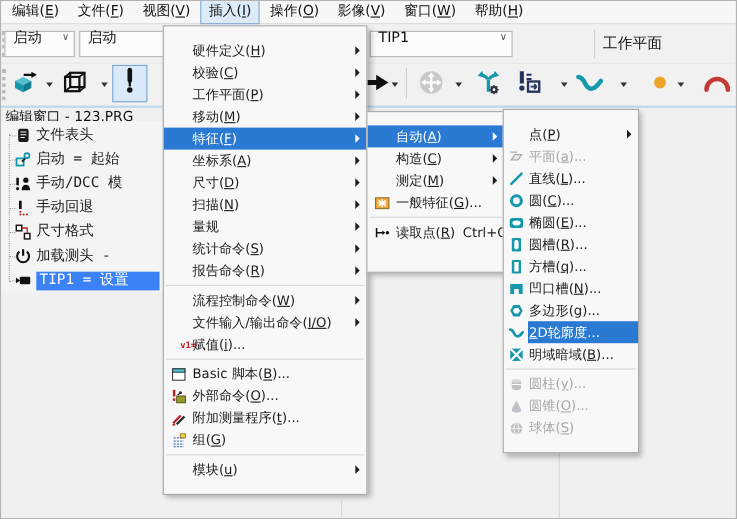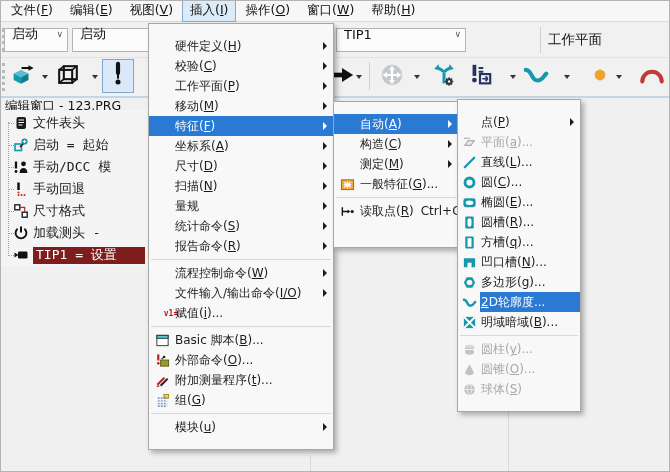--- a/index.html
+++ b/index.html
@@ -36,21 +36,21 @@
   
   #edtitle{position:absolute;left:5px;top:98px;font-size:12.5px;color:#111;}
   #tree{position:absolute;left:0;top:110px;width:320px;height:156px;background:#f4f4f4;}
   .tline{position:absolute;left:8px;top:12px;height:134px;border-left:1px dotted #9f9f9f;}
   .trow{position:absolute;left:0;height:22px;width:100%;}
   .stub{position:absolute;left:8px;width:6px;border-top:1px dotted #9f9f9f;top:11px;}
   .ticon{position:absolute;left:13px;top:3px;width:16px;height:16px;}
   .ticon svg{width:16px;height:16px;}
   .ttext{position:absolute;left:33px;top:3px;font-family:"DejaVu Sans Mono","Liberation Mono",monospace;
          font-size:13px;color:#1c1c1c;white-space:nowrap;line-height:16px;}
-  .ttext.sel{background:#7f1d1d;color:#fff;padding:0 28px 1px 3px;}
+  .ttext.sel{background:#3b82f6;color:#fff;padding:0 28px 1px 3px;}
 
   
   .menu{position:absolute;background:#f8f8f8;border:1px solid #a7a7a7;
         box-shadow:3px 3px 5px rgba(0,0,0,.28);padding:12px 0;box-sizing:border-box;overflow:hidden;}
   .mi{height:20px;display:flex;align-items:center;font-size:12px;color:#1c1c1c;padding-right:3px;white-space:nowrap;}
   .mi .ic{width:26px;min-width:26px;display:flex;justify-content:center;align-items:center;}
   .m3 .mi .ic{width:23px;min-width:23px;}
   .mi .ic svg{width:15px;height:15px;}
   .mi .lb{display:flex;align-items:center;}
   .mi u{text-decoration:underline;}
@@ -64,25 +64,26 @@
   .msep{height:1px;background:#d8d8d8;margin:3px 2px;}
   .vtxt{font-size:8px;font-weight:bold;color:#c11;font-family:"DejaVu Sans Mono",monospace;margin-left:18px;}
 
   .vdiv{position:absolute;width:1px;background:#d8d8d8;}
 </style>
 </head>
 <body>
 
 <div id="screen">
   <div id="menubar">
+      <div class="mb"><span class="lb"><span>编辑</span>(<u>E</u>)</span></div>
       <div class="mb"><span class="lb"><span>文件</span>(<u>F</u>)</span></div>
-      <div class="mb"><span class="lb"><span>编辑</span>(<u>E</u>)</span></div>
       <div class="mb"><span class="lb"><span>视图</span>(<u>V</u>)</span></div>
       <div class="mb open"><span class="lb"><span>插入</span>(<u>I</u>)</span></div>
       <div class="mb"><span class="lb"><span>操作</span>(<u>O</u>)</span></div>
+      <div class="mb"><span class="lb"><span>影像</span>(<u>V</u>)</span></div>
       <div class="mb"><span class="lb"><span>窗口</span>(<u>W</u>)</span></div>
       <div class="mb"><span class="lb"><span>帮助</span>(<u>H</u>)</span></div>
     </div>
 
   <div id="tb1">
     <div class="grip" style="top:5px;height:24px"></div>
   <div class="combo" style="left: 4px; width: 64px;">
         <span class="cv">启动</span>
         <span class="chev">∨</span>
       </div>

